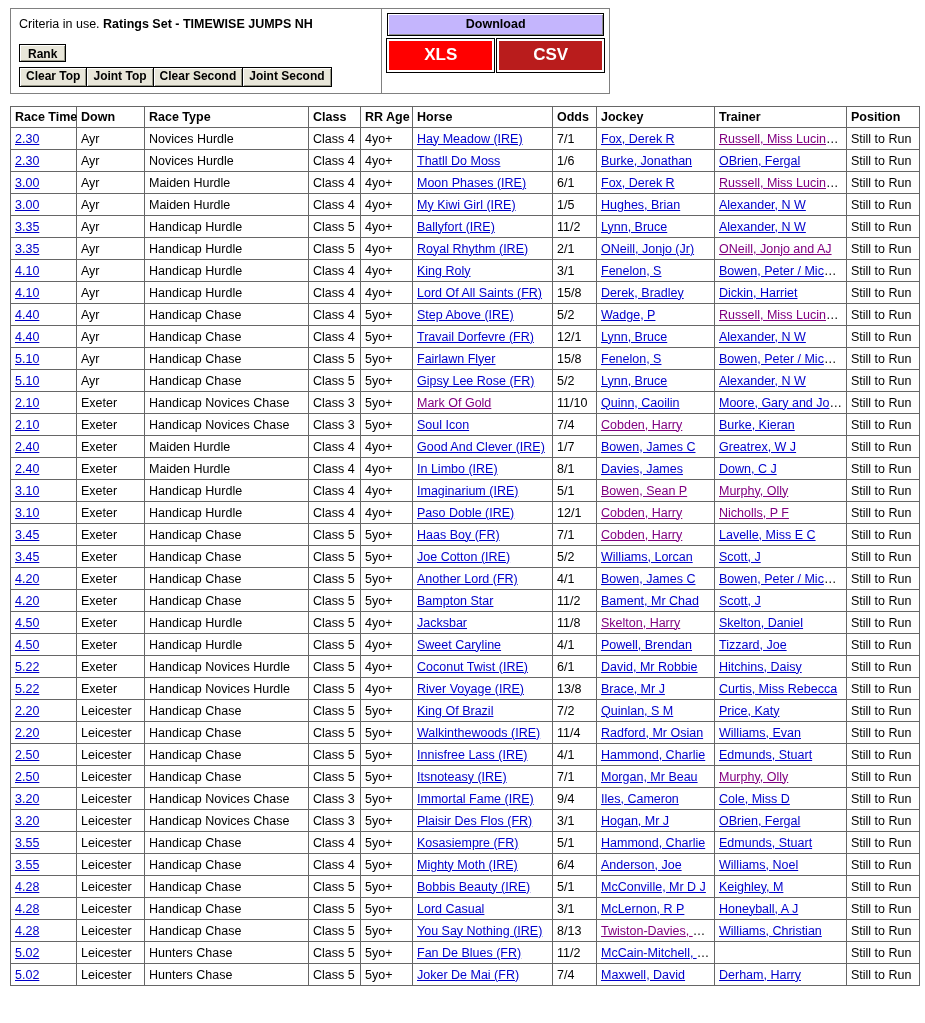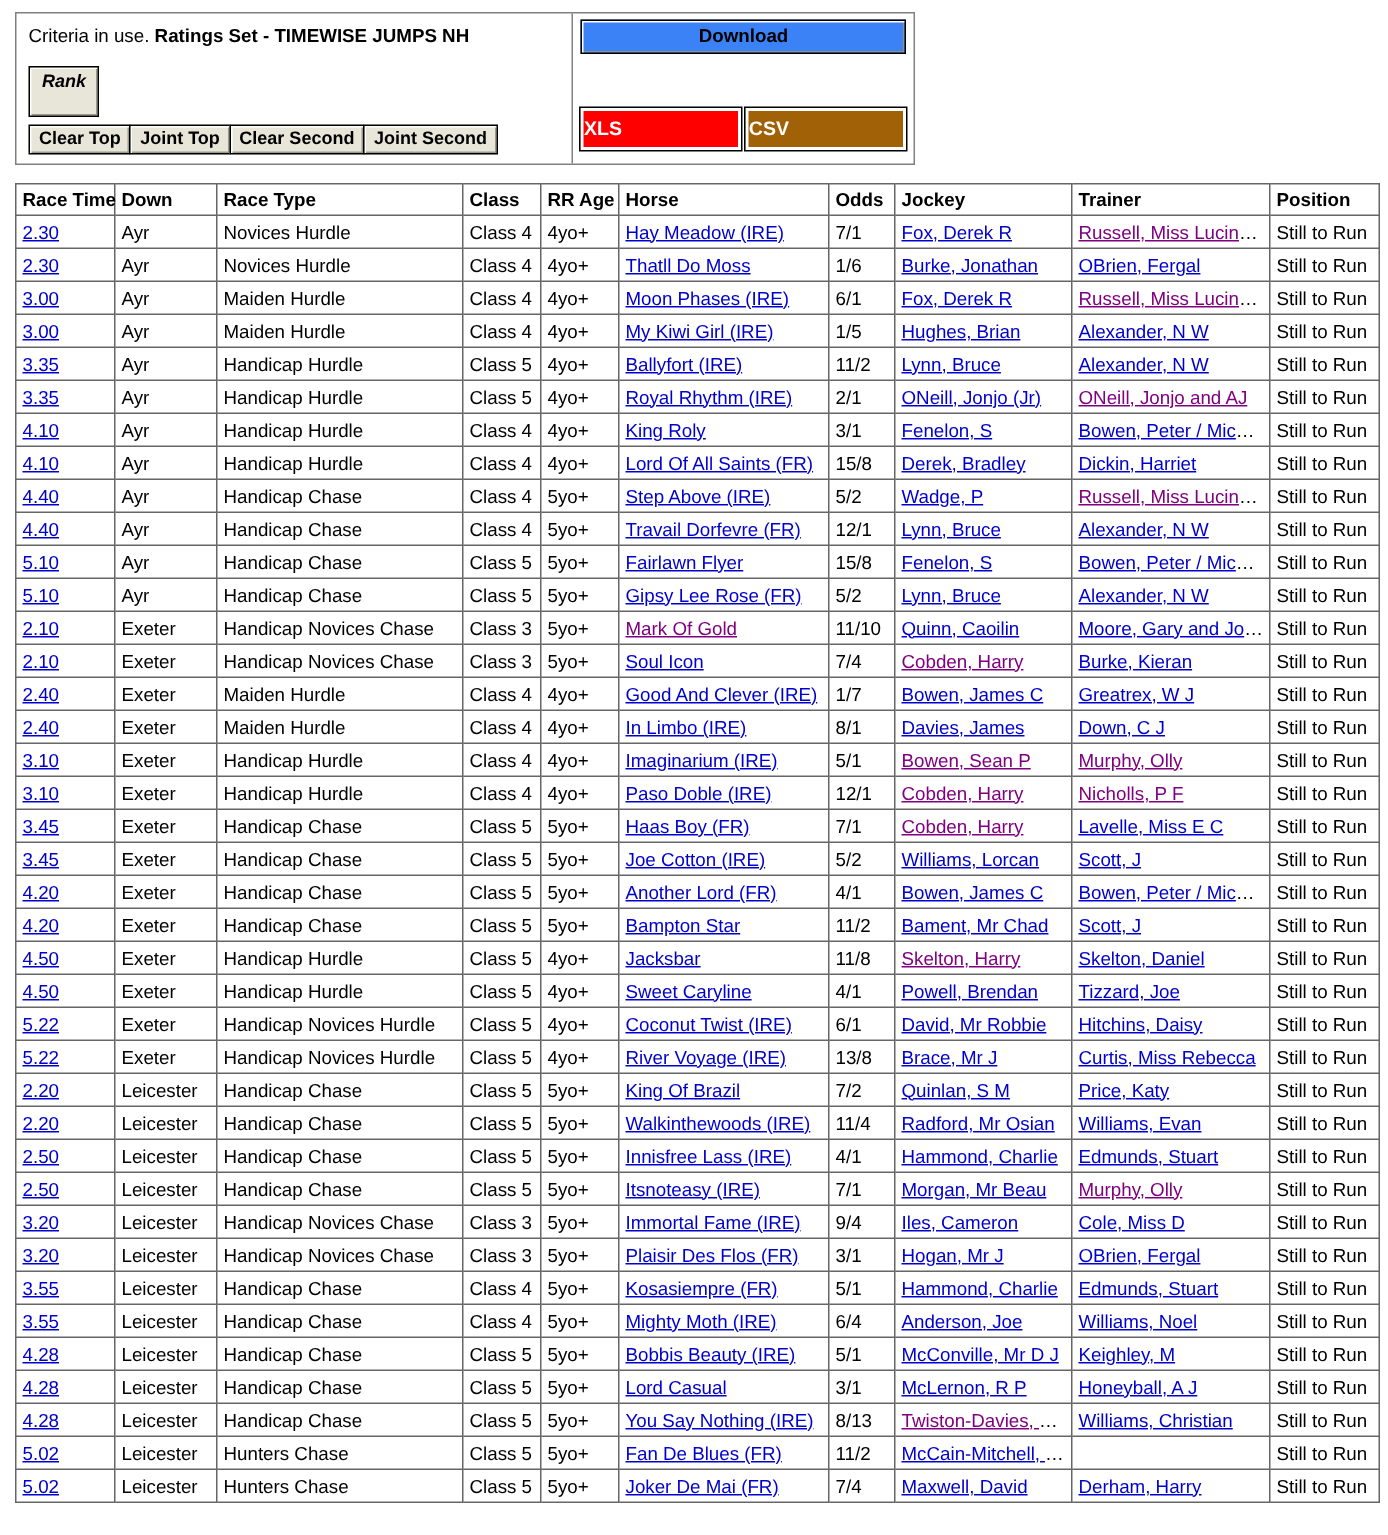--- a/index.html
+++ b/index.html
@@ -51,60 +51,59 @@
     border: 1px solid #000000;
     box-shadow: 1px 1px 0 #ffffff inset, -1px -1px 0 #9a9a8a inset;
     font-family: "Liberation Sans", sans-serif;
     font-size: 12px;
     font-weight: bold;
     padding: 2px 6px 3px 6px;
     line-height: 13px;
     color: #000;
     cursor: pointer;
   }
-  .rank-btn { padding: 3px 8px 16px 8px; font-style: italic; }
+  .rank-btn { padding: 3px 8px 0 8px; }
   .clear-row {
     margin-top: 5px;
     display: flex;
     gap: 0px;
   }
   .clear-row .btn3d { margin-right: -1px; }
 
   .download-box {
     width: 227px;
     box-sizing: border-box;
     padding: 0;
   }
   .download-title {
-    background: #3b82f6;
+    background: #c4b5fd;
     border: 1px solid #000000;
     box-shadow: 1px 1px 0 #ffffff inset, -1px -1px 0 #909090 inset;
     text-align: center;
     font-weight: bold;
     font-size: 12.5px;
     padding: 3px 0 4px 0;
     margin: 4px 5px 3px 5px;
   }
   .dl-buttons {
     display: flex;
     margin: 0 5px 5px 5px;
     gap: 3px;
   }
   .dl-btn {
     flex: 1;
-    text-align: left;
+    text-align: center;
     font-weight: bold;
-    font-size: 13px;
+    font-size: 17px;
     padding: 4px 0 5px 0;
     border: 1px solid #000000;
     cursor: pointer;
-    margin-top: 33px;
   }
   .dl-xls { background: #ff0000; color: #ffffff; border: 2px solid #ffffff; outline: 1px solid #000; }
-  .dl-csv { background: #a16207; color: #ffffff; border: 2px solid #ffffff; outline: 1px solid #000; }
+  .dl-csv { background: #b91c1c; color: #ffffff; border: 2px solid #ffffff; outline: 1px solid #000; }
 
   
   .table-wrap {
     margin-top: 12px;
     width: 905px;
   }
   table.results {
     border-collapse: collapse;
     width: 905px;
     table-layout: fixed;

